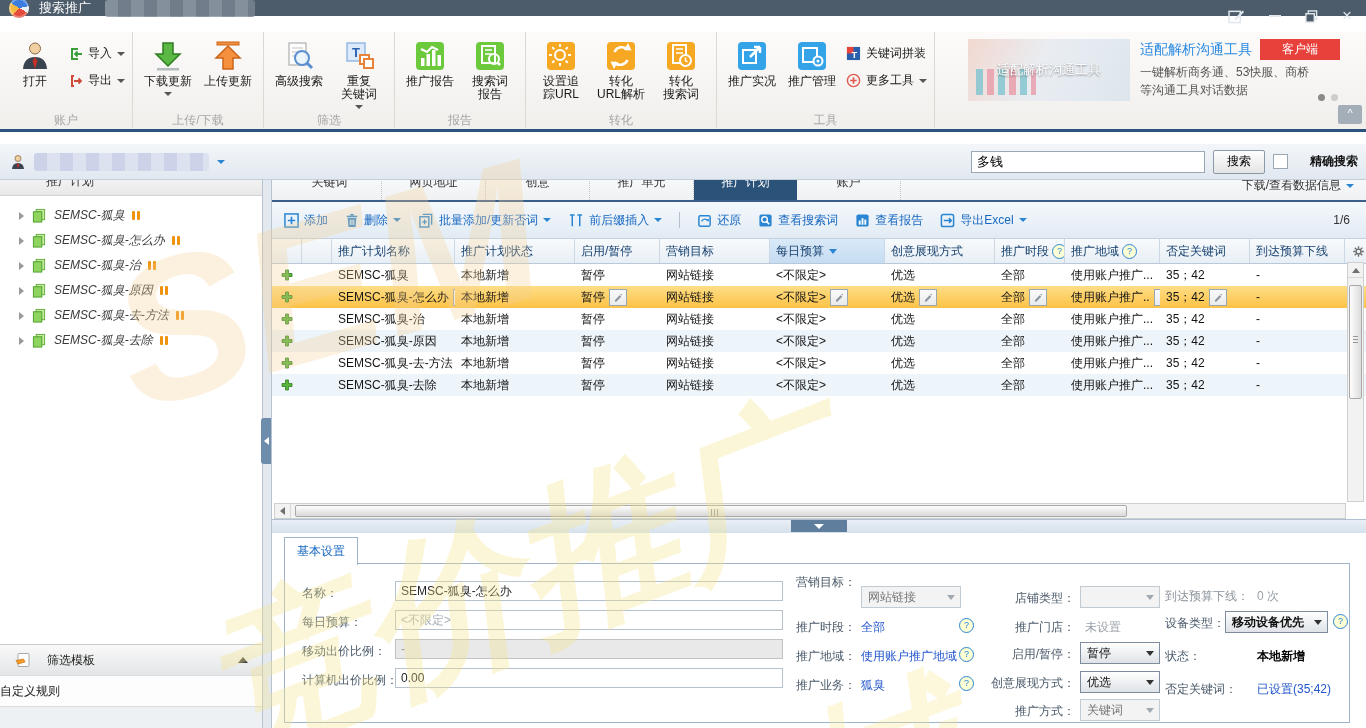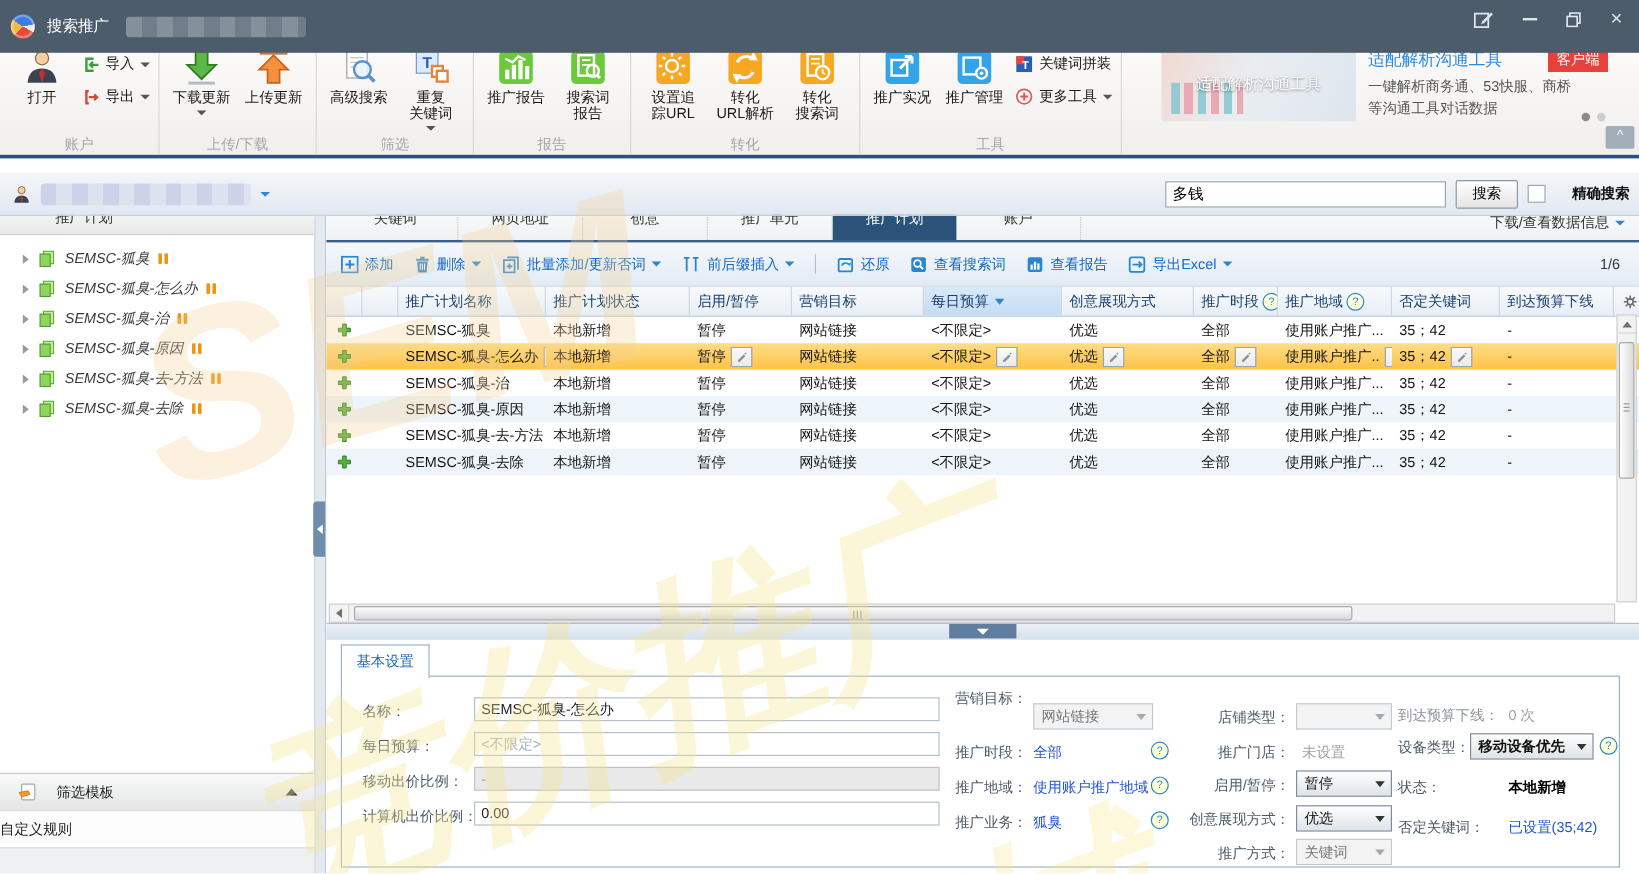--- a/index.html
+++ b/index.html
@@ -1,20 +1,20 @@
 <!DOCTYPE html>
 <html><head>
 <meta charset="utf-8">
 <style>
   html,body{margin:0;padding:0;}
   body{width:1366px;height:728px;position:relative;overflow:hidden;background:#fff;
        font-family:"Liberation Sans","DejaVu Sans",sans-serif;font-size:12px;color:#222;}
   svg{display:block;}
   
-  .titlebar{position:absolute;left:0;top:0;width:1366px;height:44px;background:#4d5c6b;display:flex;align-items:center;z-index:5;}
+  .titlebar{position:absolute;left:0;top:0;width:1366px;height:16px;background:#4d5c6b;display:flex;align-items:center;z-index:5;}
   .app-logo{width:20px;height:20px;border-radius:50%;margin-left:9px;
     background:conic-gradient(#3b7de0 0 22%,#e9eef3 22% 33%,#e34b3c 33% 62%,#f5b942 62% 84%,#3b7de0 84%);
     box-shadow:inset 0 0 0 2px rgba(255,255,255,.3);}
   .app-title{color:#fff;font-size:13px;margin-left:10px;}
   .tb-blur{width:150px;height:17px;margin-left:14px;border-radius:3px;opacity:.85;
     background:repeating-linear-gradient(90deg,#8e99a5 0 13px,#77838f 13px 26px);}
   .tb-btns{position:absolute;right:14px;top:0;height:32px;display:flex;align-items:center;gap:24px;}
   .winbtn{color:#dfe6ec;cursor:default;display:flex;align-items:center;}
   .minbar{width:12px;height:2px;background:#dfe6ec;}
   .closex{font-size:17px;line-height:16px;}
@@ -33,21 +33,21 @@
   .undercaret{margin-top:1px;}
   
   .promo{position:absolute;right:26px;top:7px;width:372px;display:flex;gap:10px;}
   .promo-img{width:162px;height:62px;position:relative;flex:none;
     background:linear-gradient(115deg,#f2d8d0 0%,#e9edf2 45%,#dde6ed 100%),#e8ecf0;}
   .promo-img:before{content:"";position:absolute;left:8px;bottom:6px;width:60px;height:26px;
     background:repeating-linear-gradient(90deg,#7fc4cf 0 7px,transparent 7px 11px,#e89aa8 11px 18px,transparent 18px 22px);opacity:.8;}
   .promo-img-caption{position:absolute;left:0;right:0;top:22px;text-align:center;color:#fff;font-size:13px;text-shadow:0 1px 2px rgba(0,0,0,.45);}
   .promo-body{flex:1;position:relative;}
   .promo-title{color:#2a8ae0;font-size:14px;line-height:20px;}
-  .promo-badge{position:absolute;right:0;top:0;background:#e8413c;color:#fff;padding:2px 7px;}
+  .promo-badge{position:absolute;right:0;top:0;background:#e8413c;color:#fff;padding:2px 22px;}
   .promo-desc{color:#555;line-height:18px;margin-top:4px;}
   .promo-dots{position:absolute;right:2px;bottom:0;display:flex;gap:6px;}
   .dot{width:7px;height:7px;border-radius:50%;}
   .dot.on{background:#8a8a8a;} .dot.off{background:#cccccc;}
   .ribbon-collapse{position:absolute;right:4px;bottom:5px;width:24px;height:19px;background:#a3aeb9;border-radius:2px;color:#fff;text-align:center;line-height:17px;font-size:11px;}
   
   .acctbar{position:absolute;top:144px;left:0;width:1366px;height:35px;background:linear-gradient(#f3f6f9,#e1e8f0);border-bottom:1px solid #c3cfdb;display:flex;align-items:center;z-index:4;}
   .acct-blur{width:175px;height:18px;margin-left:8px;border-radius:3px;
     background:repeating-linear-gradient(90deg,#ccd3e8 0 13px,#dde2f0 13px 26px);}
   .acct-right{margin-left:auto;display:flex;align-items:center;padding-right:8px;gap:8px;}

